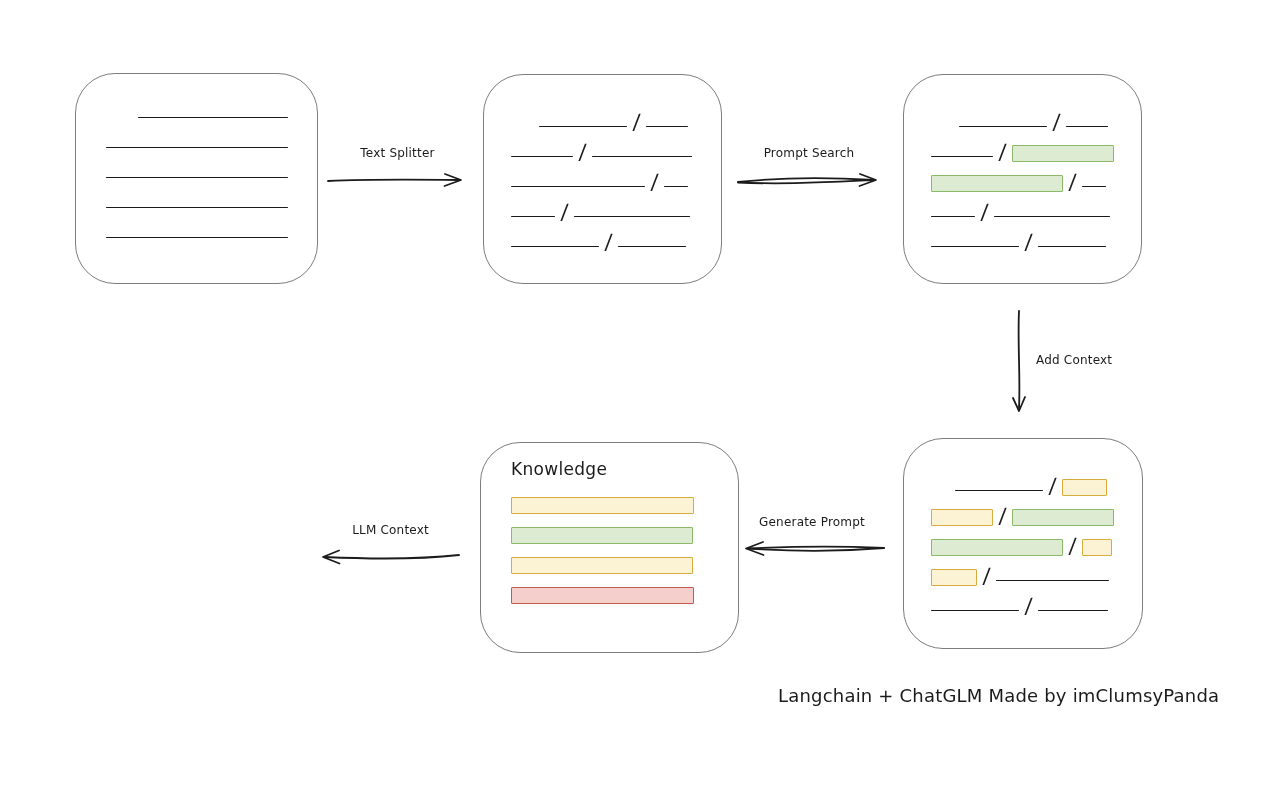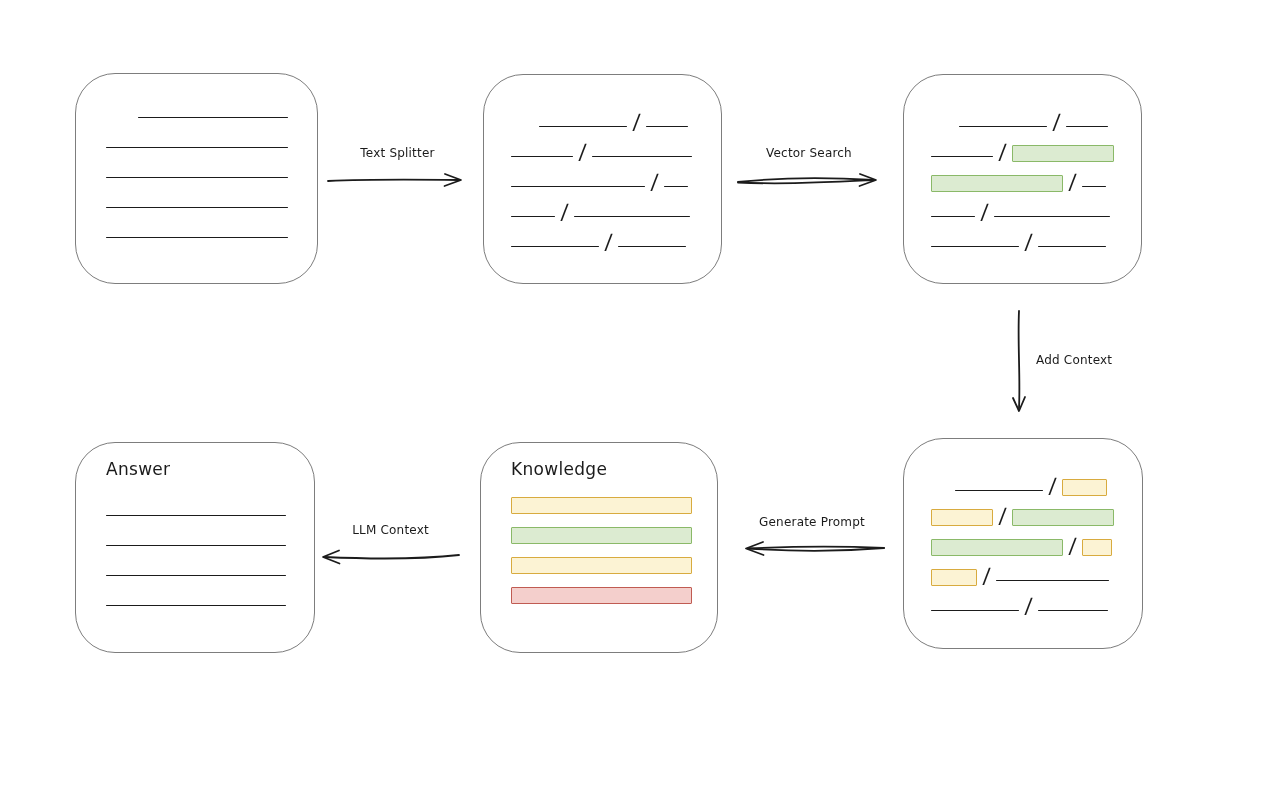--- a/index.html
+++ b/index.html
@@ -80,21 +80,21 @@
     font-weight: 500;
     letter-spacing: 0.2px;
     white-space: nowrap;
     color: var(--ink, #1b1b1b);
   }
   
   #source-document-box { left: 75px;  top: 73px;  width: 243px; height: 211px; padding: 20px 28px 0 30px; }
   #split-text-box      { left: 483px; top: 74px;  width: 239px; height: 210px; padding: 28px 26px 0 27px; }
   #vector-result-box   { left: 903px; top: 74px;  width: 239px; height: 210px; padding: 28px 26px 0 27px; }
   #context-box         { left: 903px; top: 438px; width: 240px; height: 211px; padding: 28px 26px 0 27px; }
-  #prompt-box          { left: 480px; top: 442px; width: 238px; height: 211px; padding: 16px 25px 0 30px; }
+  #prompt-box          { left: 480px; top: 442px; width: 259px; height: 211px; padding: 16px 25px 0 30px; }
   #answer-box          { left: 75px;  top: 442px; width: 240px; height: 211px; padding: 16px 28px 0 30px; }
   #prompt-box .question-label { margin-top: 7px; }
   #answer-box .rows { margin-top: 7px; }
   
   #text-splitter-arrow   { left: 325px;  top: 168px; }
   #vector-search-arrow   { left: 735px;  top: 168px; }
   #add-context-arrow     { left: 1008px; top: 308px; }
   #generate-prompt-arrow { left: 740px;  top: 537px; }
   #llm-response-arrow    { left: 318px;  top: 546px; }
   #text-splitter-label   { left: 325px; top: 146px; width: 145px; }
@@ -231,45 +231,28 @@
           <div class="seg-box yellow" style="width: 182px;"></div>
         </div>
       </div>
     <div class="rows">
         <div class="row">
           <div class="seg-box red" style="width: 183px;"></div>
         </div>
       </div>
   </div>
 
-  <div class="box" id="answer-box">
-    <div class="box-label">Answer</div>
-    <div class="rows">
-        <div class="row">
-          <div class="seg-line" style="width: 182px;"></div>
-        </div>
-        <div class="row">
-          <div class="seg-line" style="width: 182px;"></div>
-        </div>
-        <div class="row">
-          <div class="seg-line" style="width: 182px;"></div>
-        </div>
-        <div class="row">
-          <div class="seg-line" style="width: 182px;"></div>
-        </div>
-      </div>
-  </div>
 
   <div class="arrow-label" id="text-splitter-label">Text Splitter</div>
   <svg class="arrow-svg" id="text-splitter-arrow" width="145" height="24" viewBox="0 0 145 24">
     <path d="M3 13 C 45 11, 100 11.5, 134 12"></path>
     <path d="M120 6 L136 12 L119.5 18"></path>
   </svg>
 
-  <div class="arrow-label" id="vector-search-label">Vector Search</div>
+  <div class="arrow-label" id="vector-search-label">Prompt Search</div>
   <svg class="arrow-svg" id="vector-search-arrow" width="150" height="24" viewBox="0 0 150 24">
     <path d="M3 14 C 50 9, 105 10, 139 12"></path>
     <path d="M3 14.5 C 55 17, 110 13.5, 139 12"></path>
     <path d="M125 6 L141 12 L124.5 18"></path>
   </svg>
 
   <div class="arrow-label" id="add-context-label">Add Context</div>
   <svg class="arrow-svg" id="add-context-arrow" width="24" height="112" viewBox="0 0 24 112">
     <path d="M11 3 C 9.5 35, 12.5 70, 11 100"></path>
     <path d="M5 90 L11 103 L17 89"></path>
@@ -281,14 +264,15 @@
     <path d="M144 11 C 90 8.5, 40 10, 9 11.5"></path>
     <path d="M23 5 L6 11.5 L23.5 18"></path>
   </svg>
 
   <div class="arrow-label" id="llm-response-label">LLM Context</div>
   <svg class="arrow-svg" id="llm-response-arrow" width="145" height="24" viewBox="0 0 145 24">
     <path d="M141 9 C 100 13.5, 50 13, 7 11"></path>
     <path d="M21 4.5 L5 11 L21.5 17.5"></path>
   </svg>
 
+  <div id="caption">Langchain + ChatGLM Made by imClumsyPanda</div>
 
 </div>
 
 </body></html>

